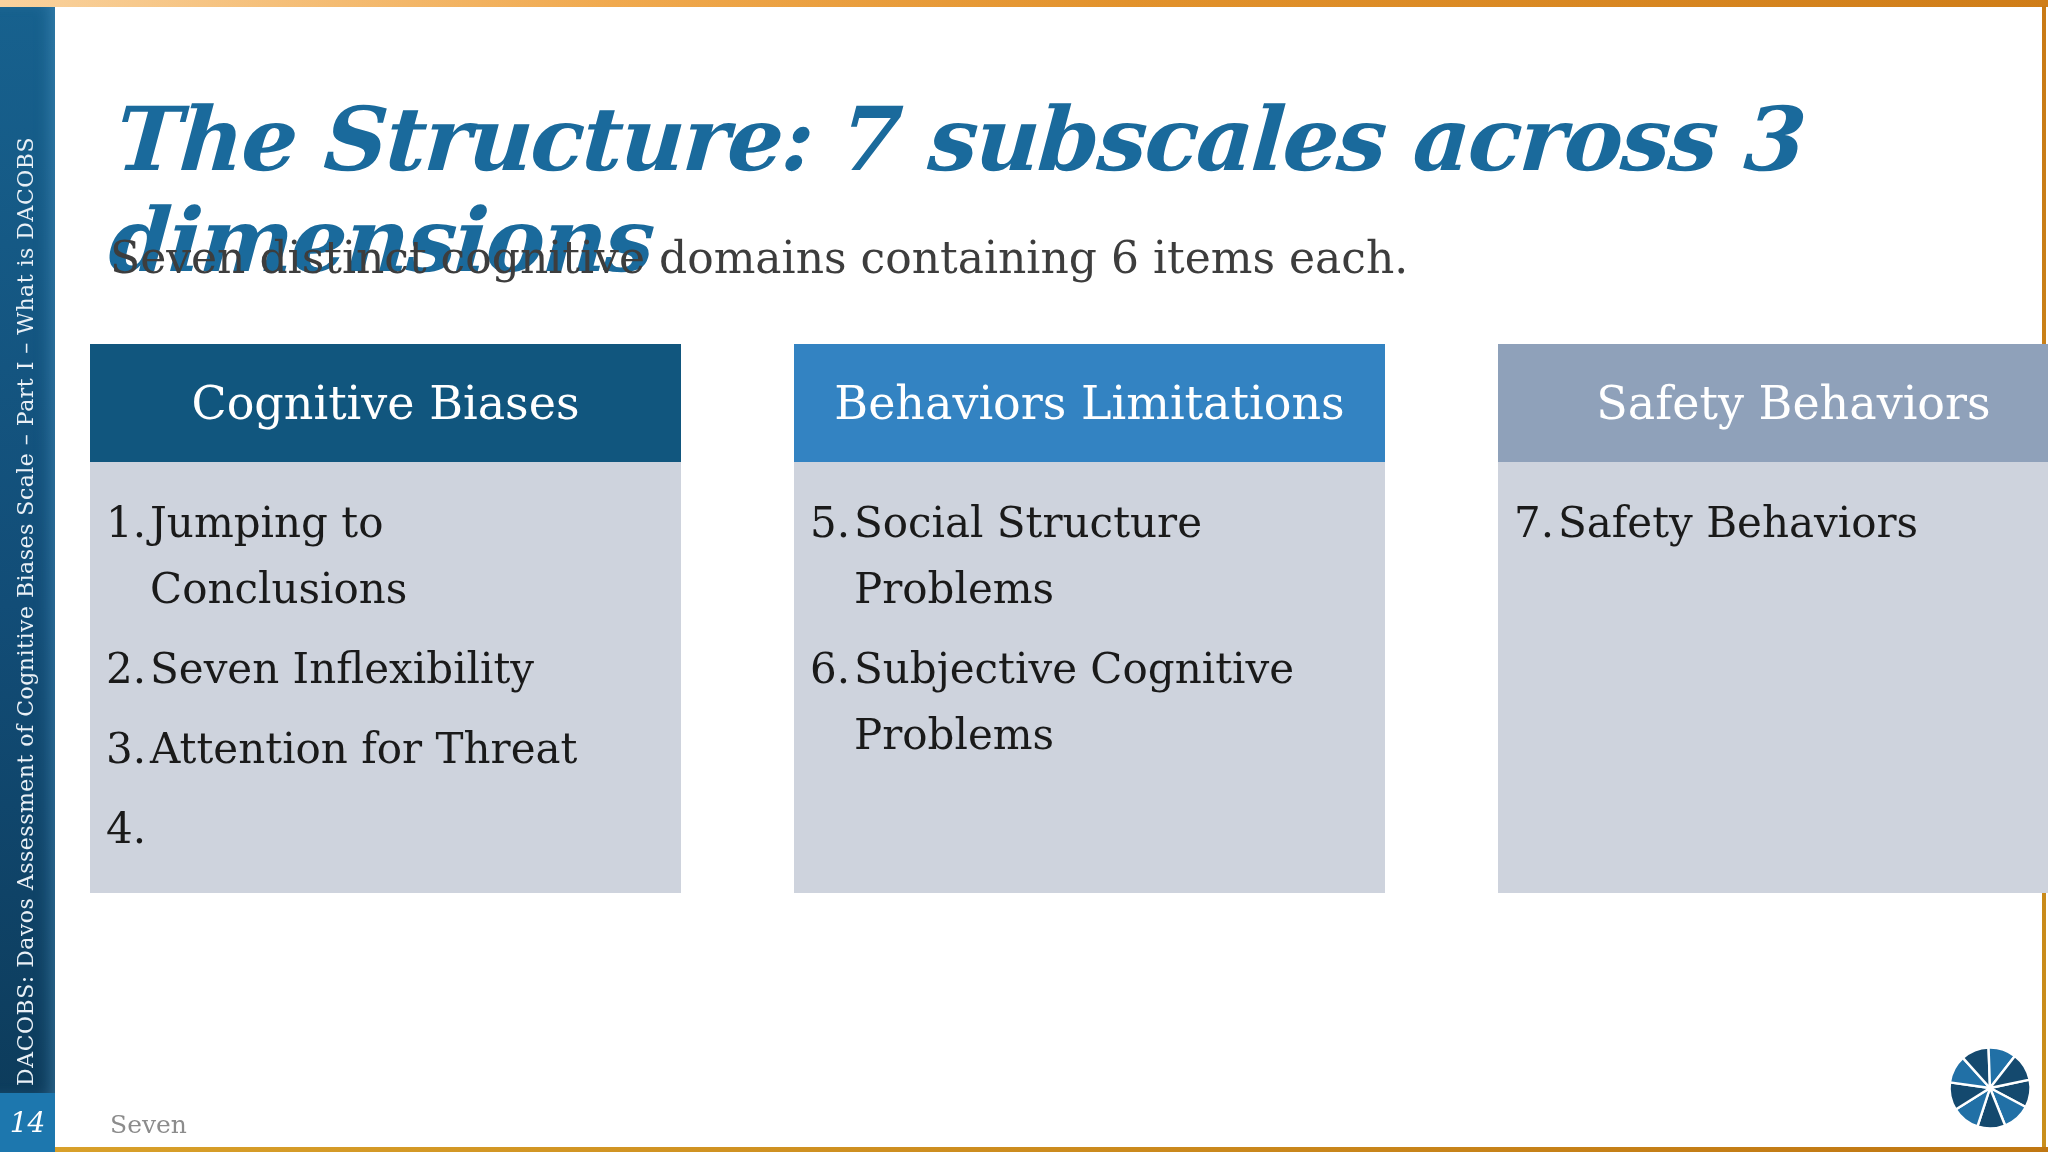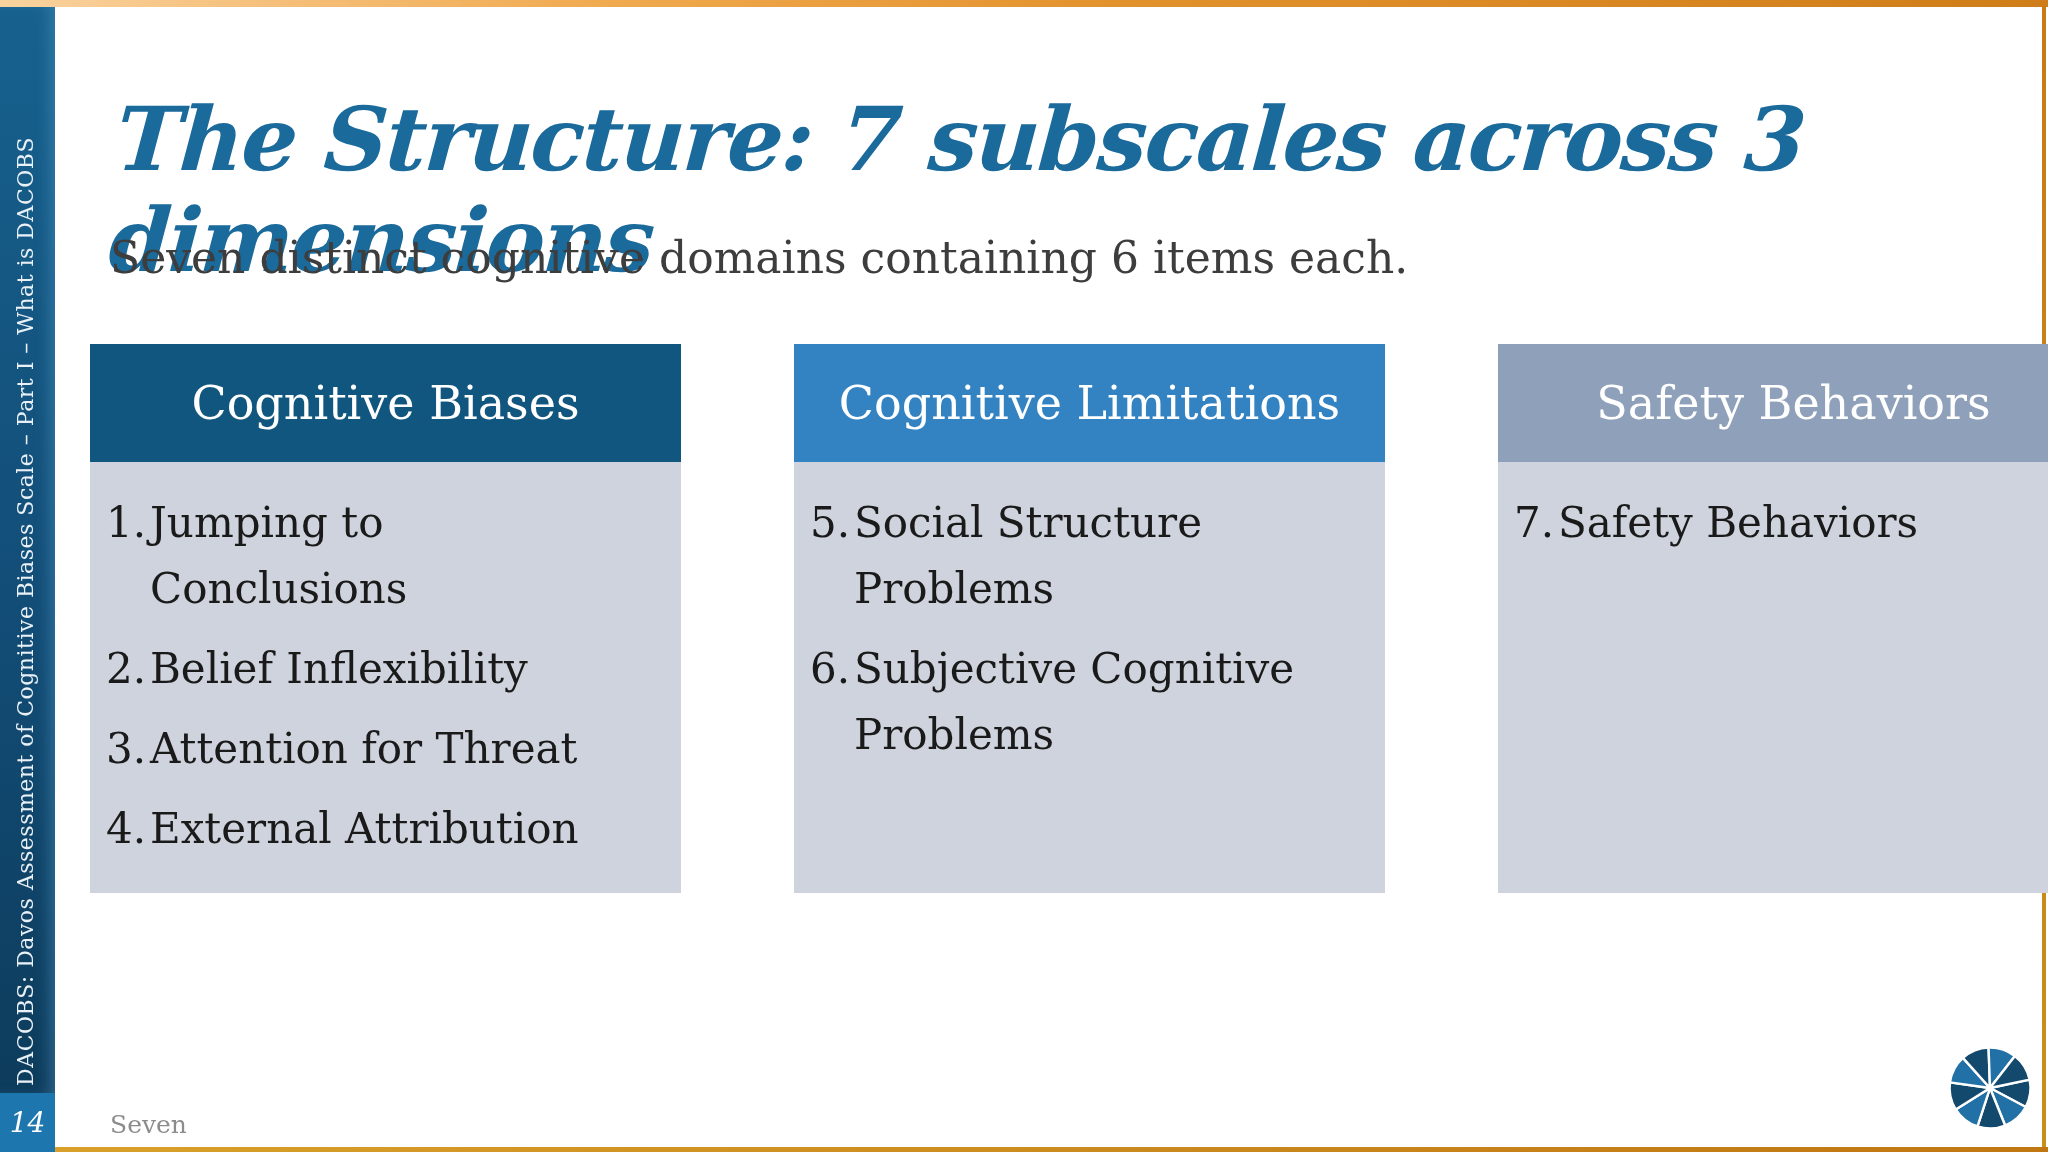--- a/index.html
+++ b/index.html
@@ -69,36 +69,35 @@
     <div class="card-header" style="background: rgb(17, 86, 126);">Cognitive Biases</div>
     <div class="card-body">
       <ul>
         <li>
           <span class="num">1.</span>
           <span class="txt">Jumping to
 Conclusions</span>
         </li>
         <li>
           <span class="num">2.</span>
-          <span class="txt">Belief Inflexibility</span>
+          <span class="txt">Seven Inflexibility</span>
         </li>
         <li>
           <span class="num">3.</span>
           <span class="txt">Attention for Threat</span>
         </li>
         <li>
           <span class="num">4.</span>
-          <span class="txt">External Attribution</span>
         </li>
       </ul>
     </div>
   </div>
 
   <div class="card">
-    <div class="card-header" style="background: rgb(51, 131, 194);">Cognitive Limitations</div>
+    <div class="card-header" style="background: rgb(51, 131, 194);">Behaviors Limitations</div>
     <div class="card-body">
       <ul>
         <li>
           <span class="num">5.</span>
           <span class="txt">Social Structure
 Problems</span>
         </li>
         <li>
           <span class="num">6.</span>
           <span class="txt">Subjective Cognitive

